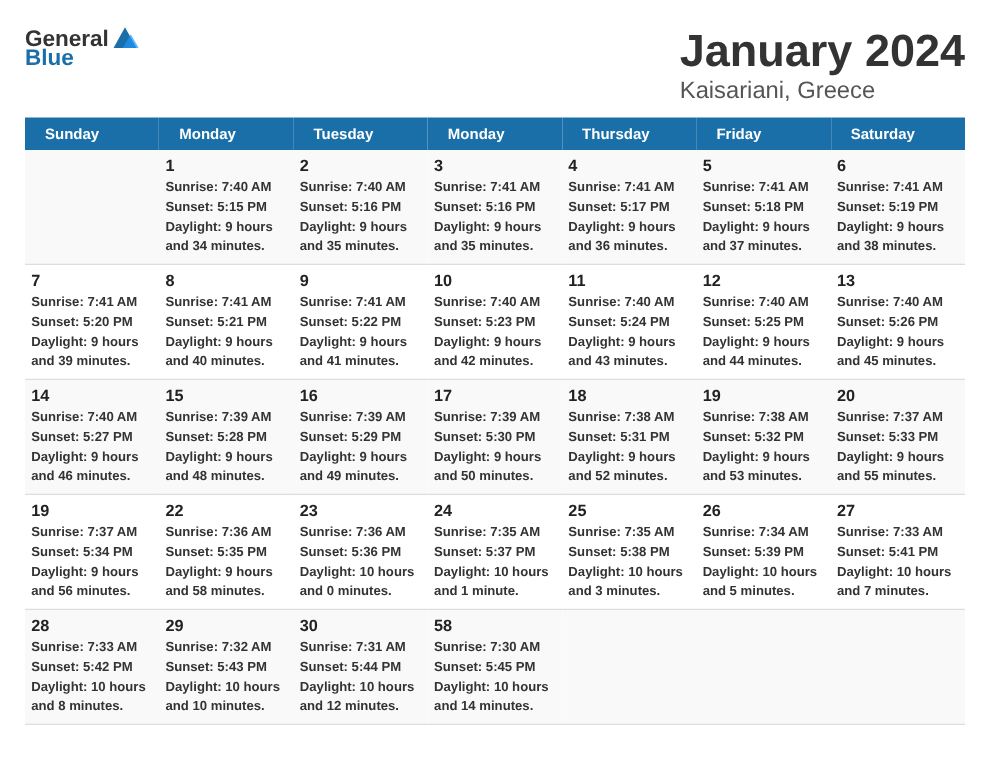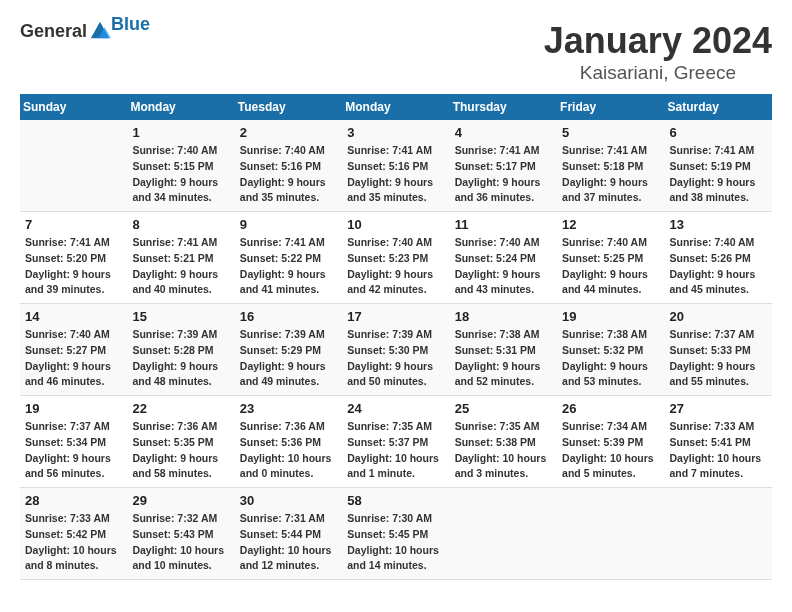--- a/index.html
+++ b/index.html
@@ -29,41 +29,41 @@
       font-size: 18px;
       font-weight: bold;
       color: #1a6fa8;
     }
     .logo-icon {
       width: 22px;
       height: 22px;
       margin-left: 2px;
     }
     .title-area {
-      text-align: center;
+      text-align: left;
     }
     .month-title {
       font-size: 36px;
       font-weight: bold;
       color: #333;
     }
     .location {
       font-size: 19px;
       color: #555;
     }
     table {
       width: 100%;
       border-collapse: collapse;
       font-size: 11px;
     }
     thead tr th {
       background-color: #1a6fa8;
       color: #fff;
       text-align: left;
-      padding: 6px 3px;
+      padding: 6px 16px;
       font-size: 12px;
       font-weight: bold;
     }
     tbody tr {
       border-bottom: 1px solid #ddd;
     }
     tbody tr:nth-child(odd) {
       background-color: #f9f9f9;
     }
     tbody tr:nth-child(even) {
@@ -85,21 +85,21 @@
       font-size: 10.5px;
       line-height: 1.5;
       font-weight: bold;
     }
   </style>
 </head>
 <body>
 
 <div class="header-area">
   <div class="logo">
-    <div style="display:flex;align-items:flex-start;">
+    <div style="display:flex;flex-direction:column;align-items:flex-start;">
       <div style="display:flex;align-items:center;">
         <span class="logo-text-general">General</span>
         <svg class="logo-icon" viewBox="0 0 24 24" fill="#1a6fa8">
           <polygon points="12,2 22,20 2,20" fill="#1a6fa8"></polygon>
           <polygon points="17,8 24,20 10,20" fill="#2196F3" opacity="0.7"></polygon>
         </svg>
       </div>
       <span class="logo-text-blue" style="margin-top:-6px;margin-left:0;">Blue</span>
     </div>
   </div>

